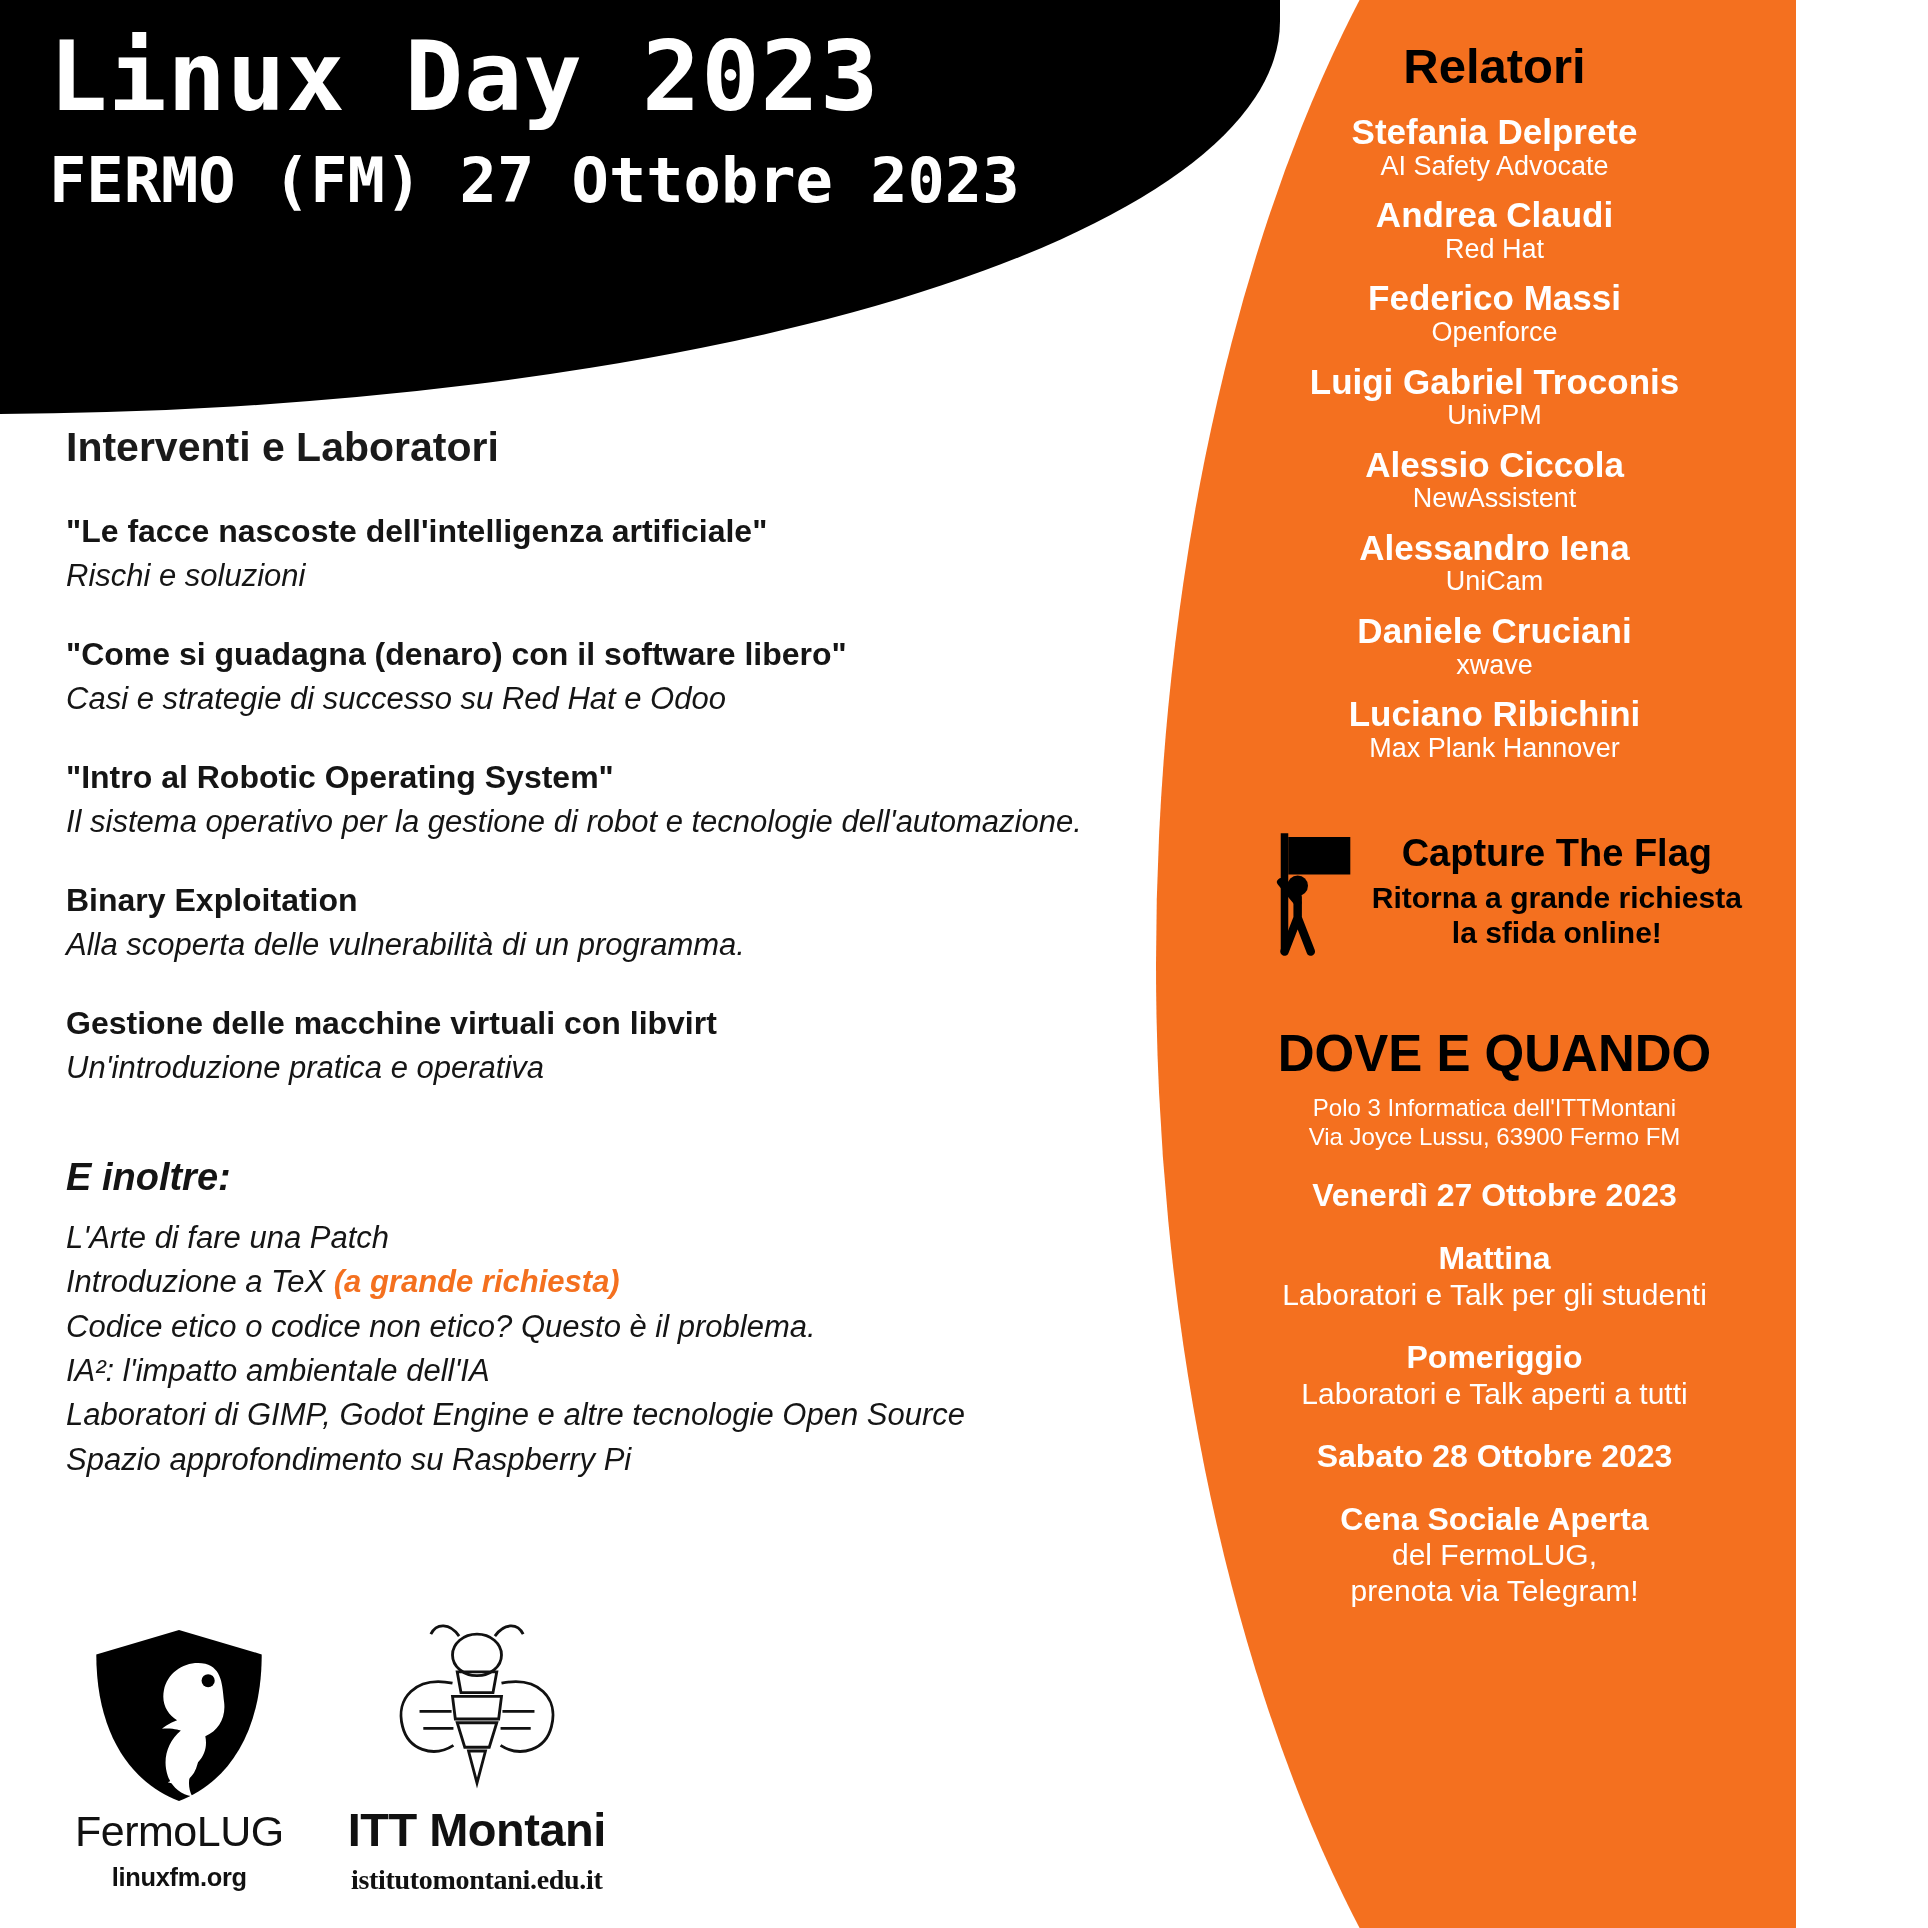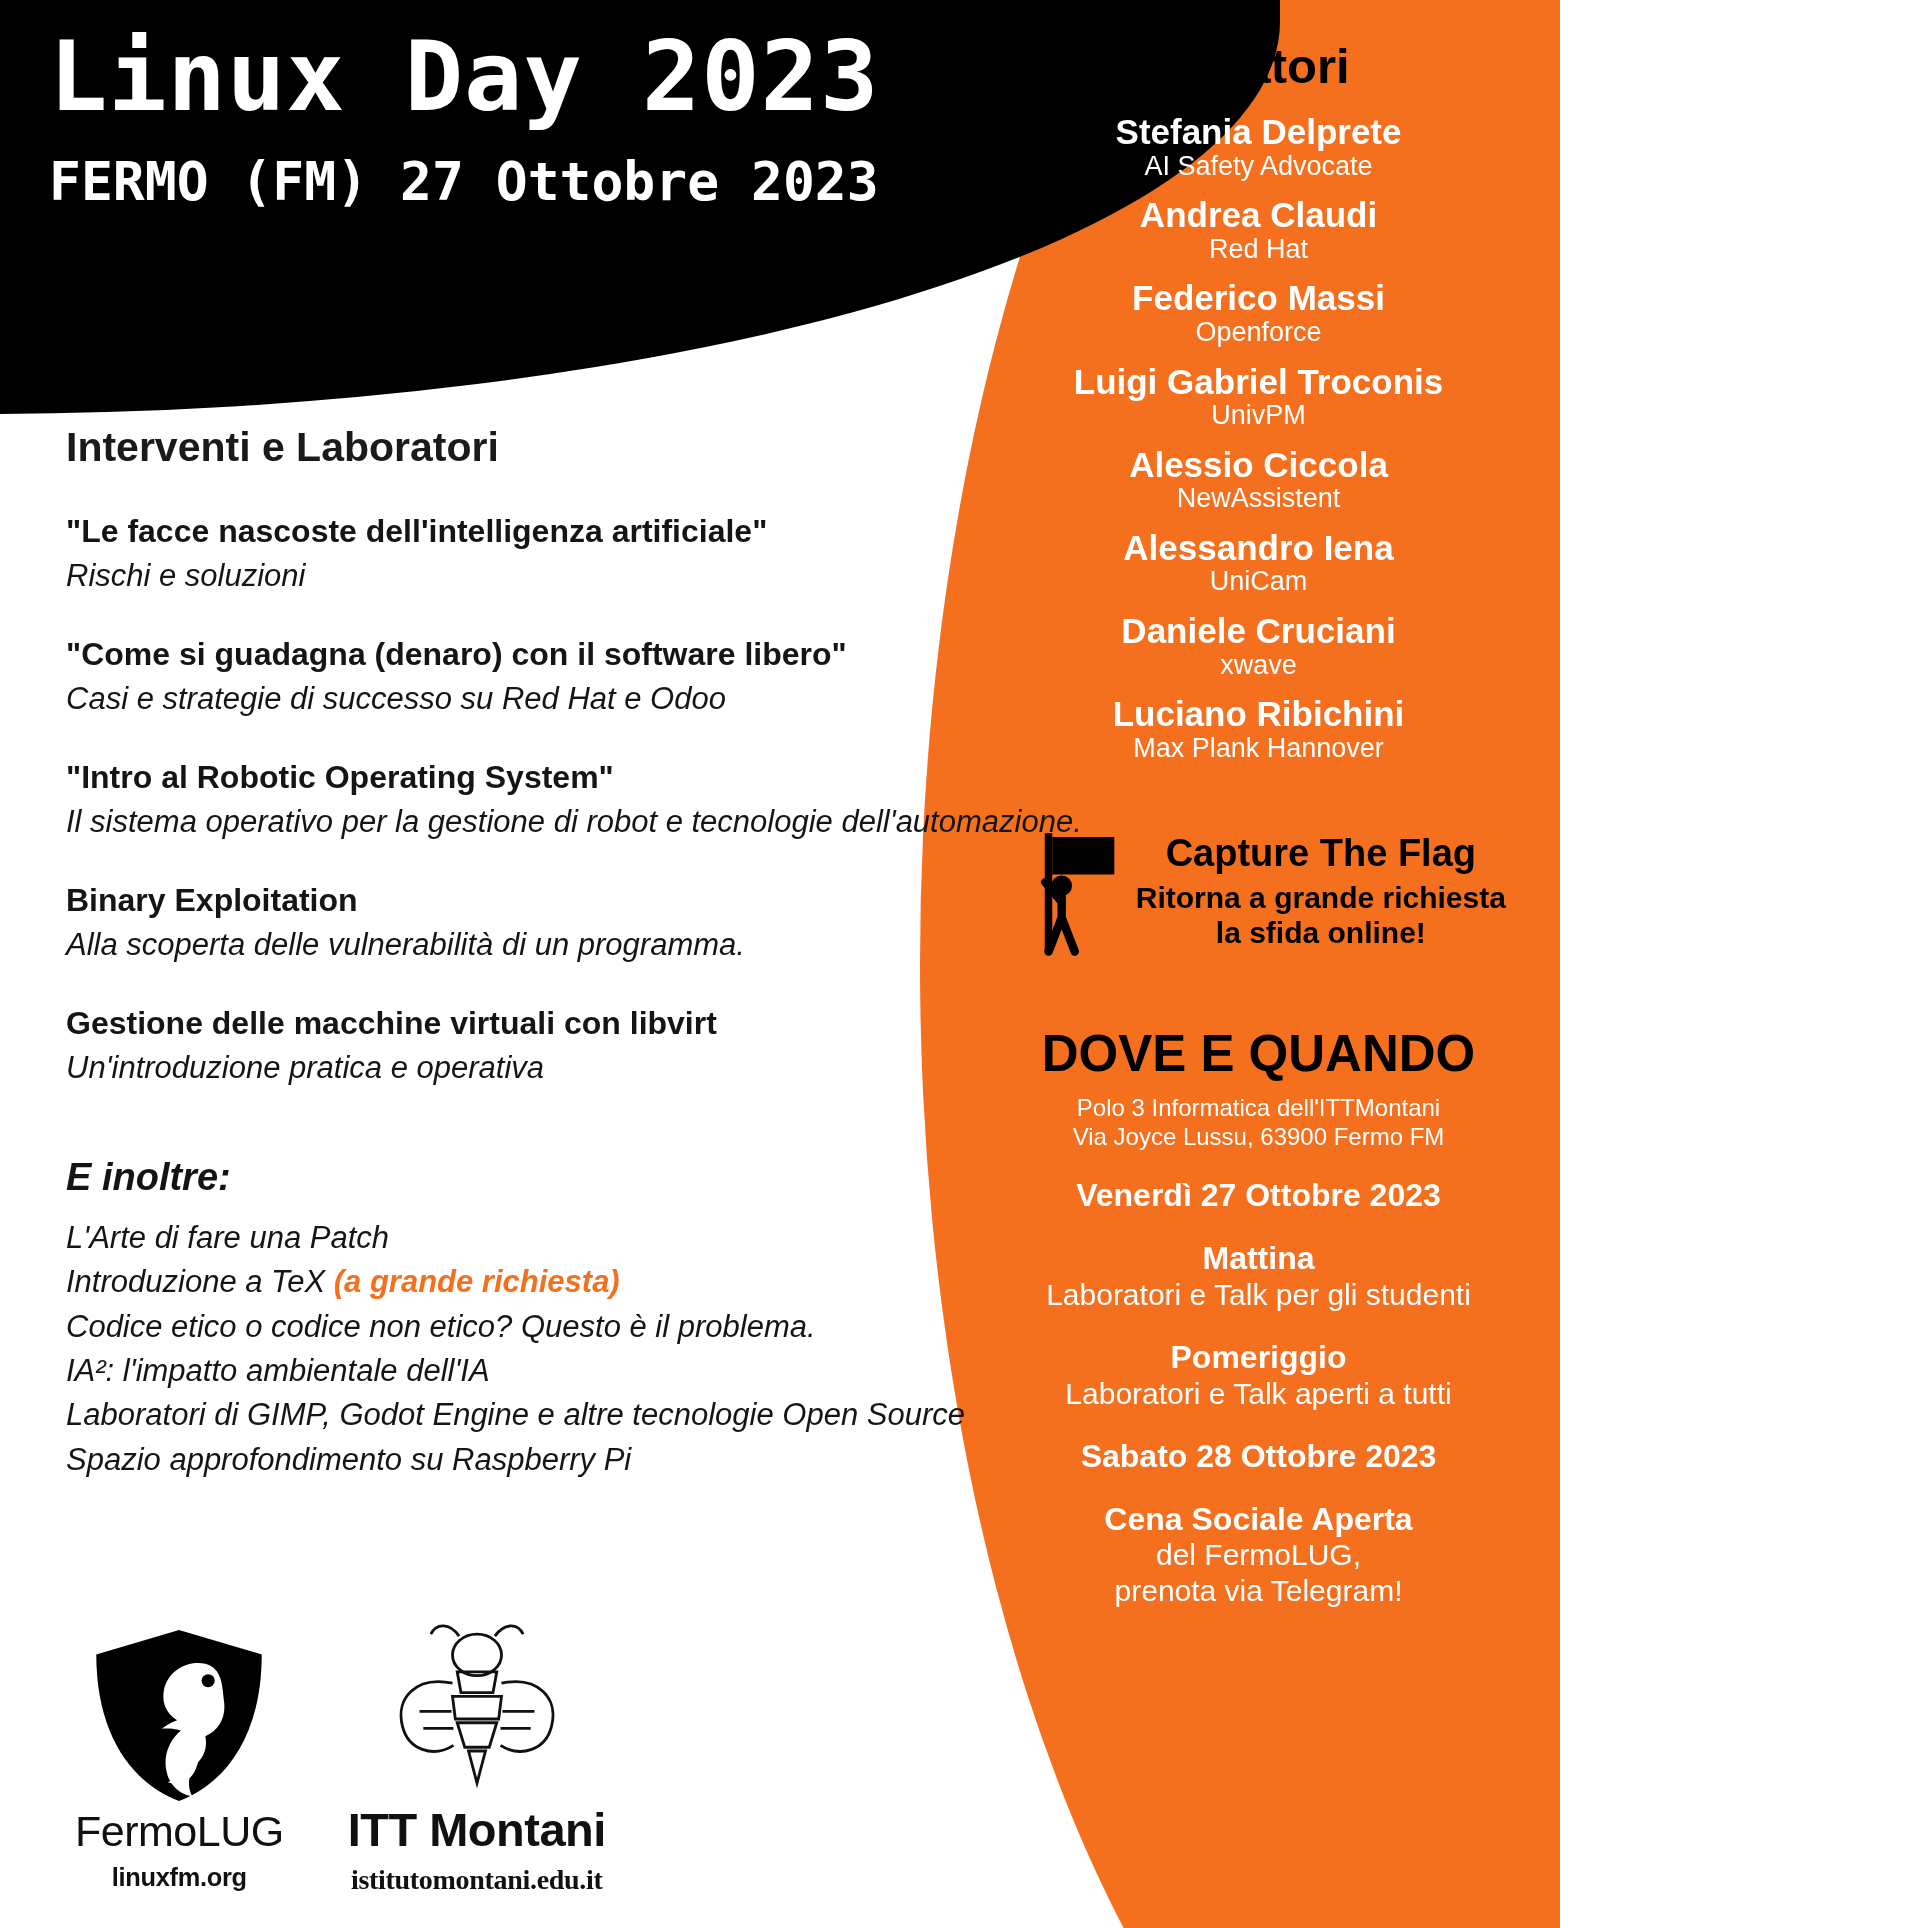--- a/index.html
+++ b/index.html
@@ -4,21 +4,21 @@
 <style>
   * { box-sizing: border-box; margin: 0; padding: 0; }
   html, body {
     width: 1928px; height: 1928px;
     background: #ffffff;
     font-family: "Liberation Sans", sans-serif;
     overflow: hidden;
   }
   #poster {
     position: relative;
-    width: 1560px; height: 1928px;
+    width: 1796px; height: 1928px;
     background: #ffffff;
     overflow: hidden;
   }
 
   
   .orange-panel {
     position: absolute;
     top: 0; right: 0;
     width: 659px; height: 1928px;
     background: #f4701f;
@@ -43,23 +43,23 @@
     font-family: "DejaVu Sans Mono", "Liberation Mono", monospace;
   }
   .title-main {
     font-size: 97px;
     font-weight: bold;
     letter-spacing: 0.9px;
     line-height: 1.15;
     white-space: nowrap;
   }
   .title-sub {
-    font-size: 53px;
-    font-weight: bold;
-    margin-top: 18px;
+    font-size: 62px;
+    font-weight: bold;
+    margin-top: 11px;
     letter-spacing: 0px;
     white-space: nowrap;
   }
 
   
   .left-col {
     position: absolute;
     top: 424px; left: 66px;
     width: 1177px;
   }

